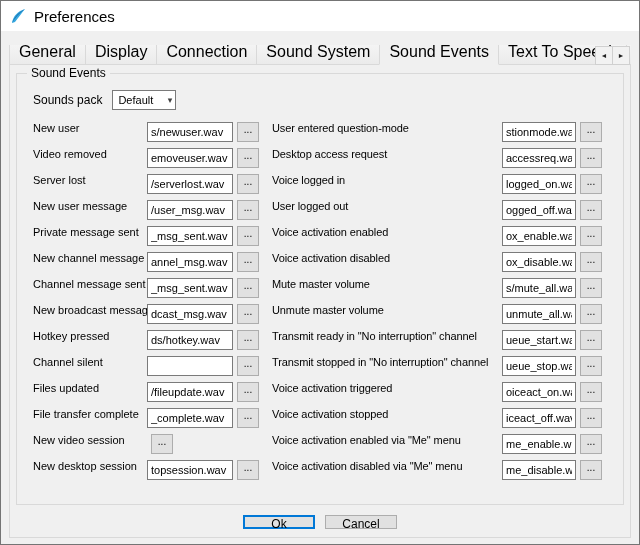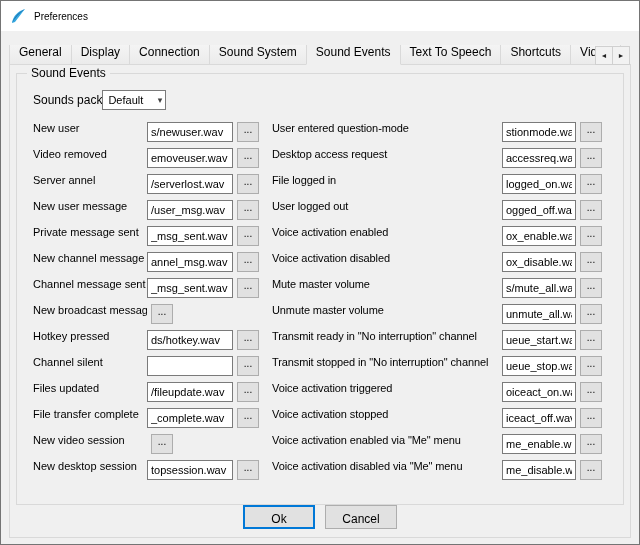--- a/index.html
+++ b/index.html
@@ -11,34 +11,34 @@
     position:relative;
     font-family:"Liberation Sans", sans-serif;
     font-size:12px; color:#000;
     overflow:hidden;
   }
   .titlebar {
     height:30px; background:#ffffff;
     display:flex; align-items:center;
     padding:0 8px; gap:7px;
   }
-  .titlebar .title { font-size:10px; }
+  .titlebar .title { font-size:15px; }
   .app-icon { width:18px; height:18px; display:inline-flex; }
 
   .tabbar {
     position:absolute; top:44px; left:8px; width:622px; height:20px;
     display:flex; align-items:flex-end; overflow:hidden;
   }
   .tab {
     height:18px; padding:12px 9px;
     background:linear-gradient(#f6f6f6,#ebebeb);
     border:1px solid #d9d9d9;
     margin-left:-1px;
     display:flex; align-items:center;
-    white-space:nowrap; font-size:12px; cursor:default;
+    white-space:nowrap; font-size:16px; cursor:default;
   }
   .tab:first-child { margin-left:0; }
   .tab.active {
     height:20px; background:#f0f0f0;
     position:relative; z-index:2;
     border-bottom:1px solid #f0f0f0;
   }
   .tab-scroller { position:absolute; right:0; bottom:0; height:19px; display:flex; z-index:3; }
   .scroll-btn {
     width:18px; height:19px; background:#f2f2f2; border:1px solid #d0d0d0;
@@ -52,21 +52,21 @@
   }
   .groupbox {
     position:absolute; top:8px; left:6px; right:6px; height:432px;
     border:1px solid #d9d9d9;
   }
   .group-legend {
     position:absolute; top:-8px; left:10px;
     background:#f0f0f0; padding:0 4px; font-size:12px;
   }
   .sounds-pack-row {
-    display:flex; align-items:center; 
+    display:flex; align-items:center; gap:10px;
     margin:16px 0 12px 16px; height:20px;
   }
   .combo {
     width:64px; height:20px; border:1px solid #7a7a7a; background:#ffffff;
     display:flex; align-items:center; justify-content:space-between;
     padding:0 3px 0 5px; font-size:11px; cursor:default;
   }
   .combo-arrow { font-size:9px; color:#404040; }
 
   .columns { display:flex; margin:0 6px 0 16px; }
@@ -86,22 +86,22 @@
     width:22px; height:20px; margin-left:4px;
     background:#e1e1e1; border:1px solid #adadad;
     font:10px "Liberation Sans", sans-serif; line-height:1; padding:0 0 4px 0; cursor:default;
   }
 
   .button-row {
     position:absolute; left:0; right:0; bottom:8px;
     display:flex; justify-content:center; gap:10px;
   }
   .btn {
-    min-width:72px; height:24px; background:#e1e1e1; border:1px solid #adadad;
-    font:12px "Liberation Sans", sans-serif; padding:6px 12px; cursor:default;
+    min-width:72px; height:14px; background:#e1e1e1; border:1px solid #adadad;
+    font:12px "Liberation Sans", sans-serif; padding:1px 12px; cursor:default;
   }
   .btn-ok { border:1px solid #0078d7; box-shadow: inset 0 0 0 1px #0078d7; }
 </style>
 </head>
 <body>
 
 <div class="window">
 
   <div class="titlebar">
     <span class="app-icon">
@@ -152,21 +152,21 @@
               <span class="event-label">New user</span>
               <input class="event-input" type="text" value="s/newuser.wav" style="">
               <button class="browse-btn">...</button>
             </div>
             <div class="event-row">
               <span class="event-label">Video removed</span>
               <input class="event-input" type="text" value="emoveuser.wav" style="">
               <button class="browse-btn">...</button>
             </div>
             <div class="event-row">
-              <span class="event-label">Server annel</span>
+              <span class="event-label">Server lost</span>
               <input class="event-input" type="text" value="/serverlost.wav" style="">
               <button class="browse-btn">...</button>
             </div>
             <div class="event-row">
               <span class="event-label">New user message</span>
               <input class="event-input" type="text" value="/user_msg.wav" style="">
               <button class="browse-btn">...</button>
             </div>
             <div class="event-row">
               <span class="event-label">Private message sent</span>
@@ -178,20 +178,21 @@
               <input class="event-input" type="text" value="annel_msg.wav" style="">
               <button class="browse-btn">...</button>
             </div>
             <div class="event-row">
               <span class="event-label">Channel message sent</span>
               <input class="event-input" type="text" value="_msg_sent.wav" style="">
               <button class="browse-btn">...</button>
             </div>
             <div class="event-row">
               <span class="event-label">New broadcast message</span>
+              <input class="event-input" type="text" value="dcast_msg.wav" style="">
               <button class="browse-btn">...</button>
             </div>
             <div class="event-row">
               <span class="event-label">Hotkey pressed</span>
               <input class="event-input" type="text" value="ds/hotkey.wav" style="">
               <button class="browse-btn">...</button>
             </div>
             <div class="event-row">
               <span class="event-label">Channel silent</span>
               <input class="event-input" type="text" value="" style="">
@@ -222,21 +223,21 @@
               <span class="event-label">User entered question-mode</span>
               <input class="event-input" type="text" value="stionmode.wav" style="">
               <button class="browse-btn">...</button>
             </div>
             <div class="event-row">
               <span class="event-label">Desktop access request</span>
               <input class="event-input" type="text" value="accessreq.wav" style="">
               <button class="browse-btn">...</button>
             </div>
             <div class="event-row">
-              <span class="event-label">File logged in</span>
+              <span class="event-label">Voice logged in</span>
               <input class="event-input" type="text" value="logged_on.wav" style="">
               <button class="browse-btn">...</button>
             </div>
             <div class="event-row">
               <span class="event-label">User logged out</span>
               <input class="event-input" type="text" value="ogged_off.wav" style="">
               <button class="browse-btn">...</button>
             </div>
             <div class="event-row">
               <span class="event-label">Voice activation enabled</span>

